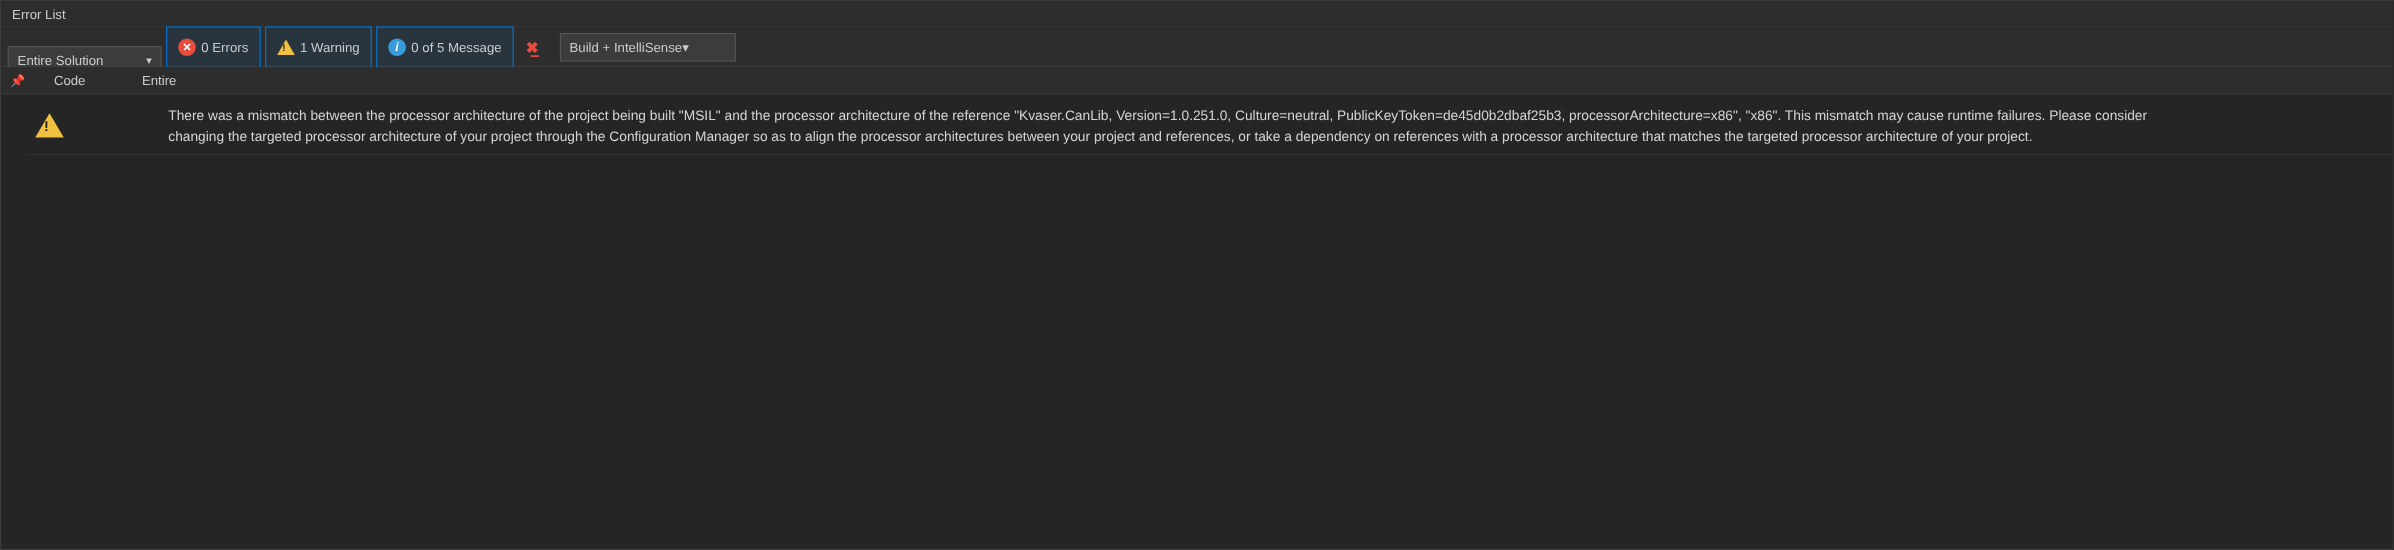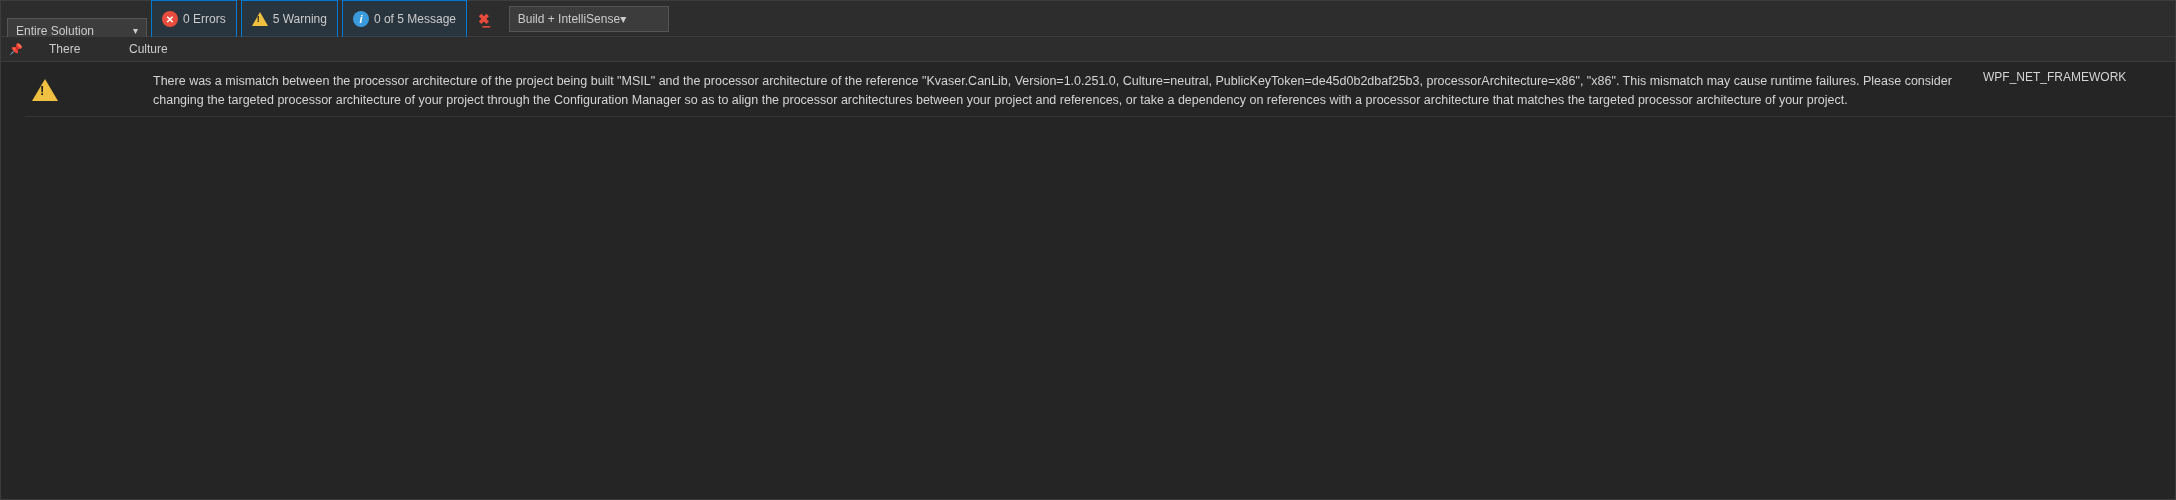--- a/index.html
+++ b/index.html
@@ -256,36 +256,39 @@
       color: #1e1e1e;
       font-size: 13px;
       font-weight: bold;
     }
   </style>
 </head>
 <body>
 
 <div class="error-list-panel">
 
+  <div class="panel-title">
+    <span>Error List</span>
+  </div>
 
   <div class="toolbar">
 
     <button class="dropdown-btn">
       <span>Entire Solution</span>
       <span class="chevron">▾</span>
     </button>
 
     <button class="filter-btn active">
       <span class="errors-icon"></span>
       <span>0 Errors</span>
     </button>
 
     <button class="filter-btn active">
       <span class="warning-triangle"></span>
-      <span>5 Warning</span>
+      <span>1 Warning</span>
     </button>
 
     <button class="filter-btn active">
       <span class="message-icon"></span>
       <span>0 of 5 Message</span>
     </button>
 
     <button class="filter-icon-btn">
       <span class="filter-x-icon">✖̲</span>
     </button>
@@ -294,40 +297,37 @@
       <span>Build + IntelliSense</span>
       <span class="chevron">▾</span>
     </button>
   </div>
 
   <div class="table-header">
     <div class="table-header-cell">
       <span style="font-size:11px; color:#888;">📌</span>
     </div>
     <div class="table-header-cell">
-      <span>There</span>
+      <span>Code</span>
     </div>
     <div class="table-header-cell">
-      <span>Culture</span>
+      <span>Entire</span>
     </div>
   </div>
 
   <div class="table-body">
     <div class="table-row">
 
       <div class="table-cell icon-cell">
         <span class="large-warning-icon"></span>
       </div>
 
       <div class="table-cell">
         <span></span>
       </div>
 
       <div class="table-cell">
         <span class="description-text">There was a mismatch between the processor architecture of the project being built "MSIL" and the processor architecture of the reference "Kvaser.CanLib, Version=1.0.251.0, Culture=neutral, PublicKeyToken=de45d0b2dbaf25b3, processorArchitecture=x86", "x86". This mismatch may cause runtime failures. Please consider changing the targeted processor architecture of your project through the Configuration Manager so as to align the processor architectures between your project and references, or take a dependency on references with a processor architecture that matches the targeted processor architecture of your project.</span>
       </div>
 
-      <div class="table-cell project-cell">
-        <span>WPF_NET_FRAMEWORK</span>
-      </div>
     </div>
   </div>
 </div>
 
 </body></html>

